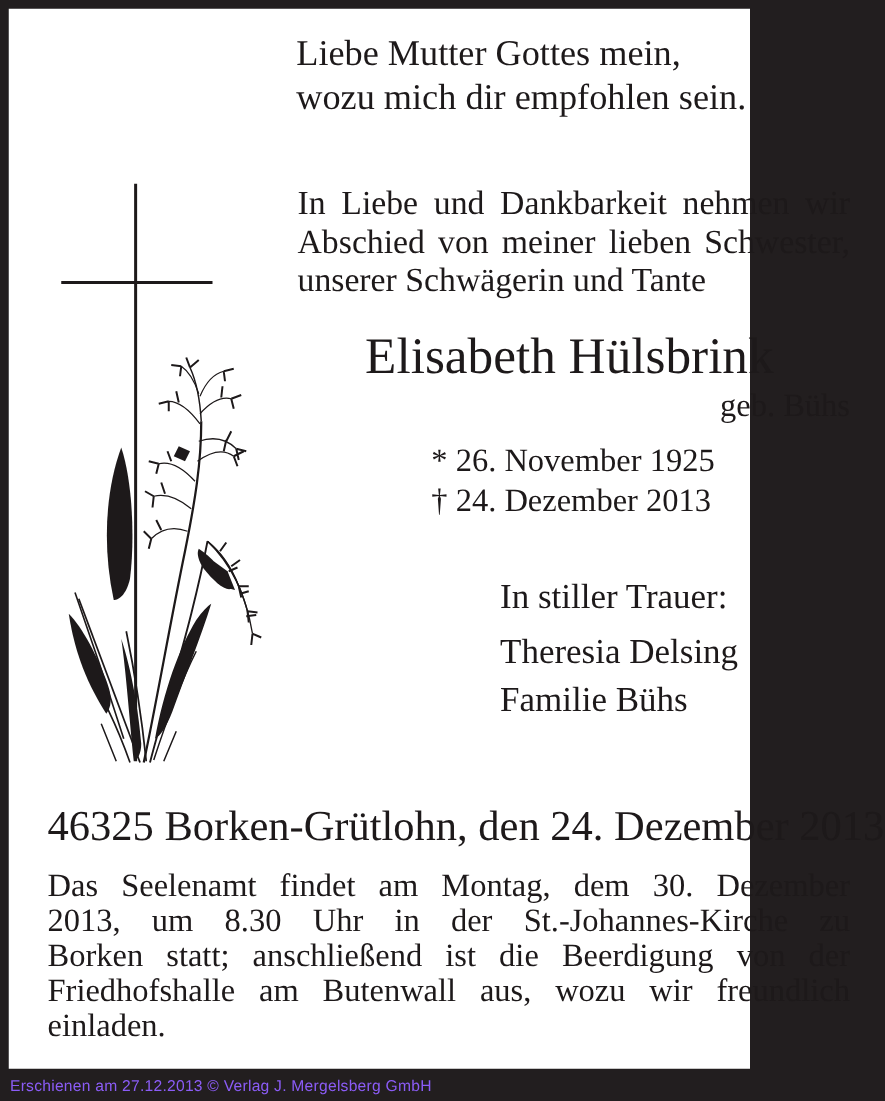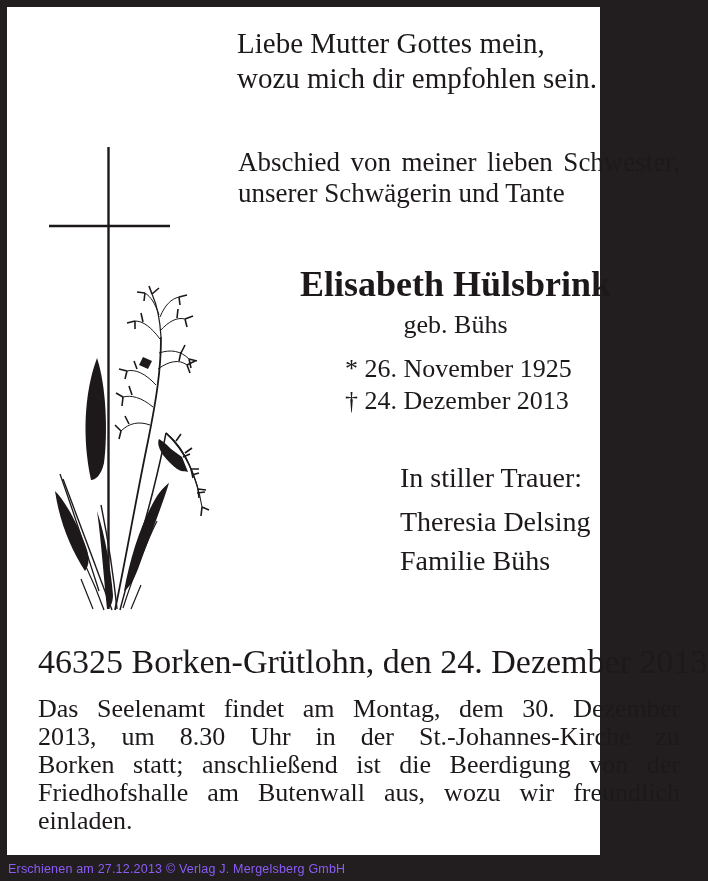--- a/index.html
+++ b/index.html
@@ -17,22 +17,22 @@
     left: 7px; top: 7px;
     width: 593px; height: 848px;
     background: #ffffff;
   }
   .page .abs { position: absolute; white-space: nowrap; }
   .jline { text-align: justify; text-align-last: justify; white-space: normal; }
 
   #epigraph   { left: 230px; top: 19px;  font-size: 29px; line-height: 35px; }
   #intro      { left: 231px; top: 140px; width: 442px; font-size: 27px; line-height: 31px; white-space: normal; }
   #nameblock  { left: 224px; top: 254px; width: 449px; text-align: center; }
-  .name       { font-size: 36px; font-weight: bold; line-height: 46px; }
-  .maiden     { font-size: 26px; line-height: 30px; margin-top: 3px; }
+  .name       { font-size: 41px; font-weight: normal; line-height: 46px; }
+  .maiden     { font-size: 26px; line-height: 30px; margin-top: 3px; text-align: right; }
   #dates      { left: 338px; top: 346px; font-size: 26px; line-height: 32px; }
   #trauer     { left: 393px; top: 456px; font-size: 28px; line-height: 30px; }
   #mourners   { left: 393px; top: 495px; font-size: 28px; line-height: 39px; }
   #placedate  { left: 31px;  top: 640px; font-size: 34px; line-height: 30px; }
   #announce   { left: 31px;  top: 688px; width: 642px; font-size: 26px; line-height: 28px; white-space: normal; }
 
   #artwork {
     position: absolute;
     left: 26px; top: 132px;
     width: 180px; height: 478px;
@@ -83,20 +83,21 @@
         <path d="M138,310 l11,8 l6,15 l-8,-2 l-11,-15 Z"></path>
       </g>
     </svg>
 
     <div id="epigraph" class="abs">
       <div>Liebe Mutter Gottes mein,</div>
       <div>wozu mich dir empfohlen sein.</div>
     </div>
 
     <div id="intro" class="abs">
+      <div class="jline">In Liebe und Dankbarkeit nehmen wir</div>
       <div class="jline">Abschied von meiner lieben Schwester,</div>
       <div>unserer Schwägerin und Tante</div>
     </div>
 
     <div id="nameblock" class="abs">
       <div class="name">Elisabeth Hülsbrink</div>
       <div class="maiden">geb. Bühs</div>
     </div>
 
     <div id="dates" class="abs">

